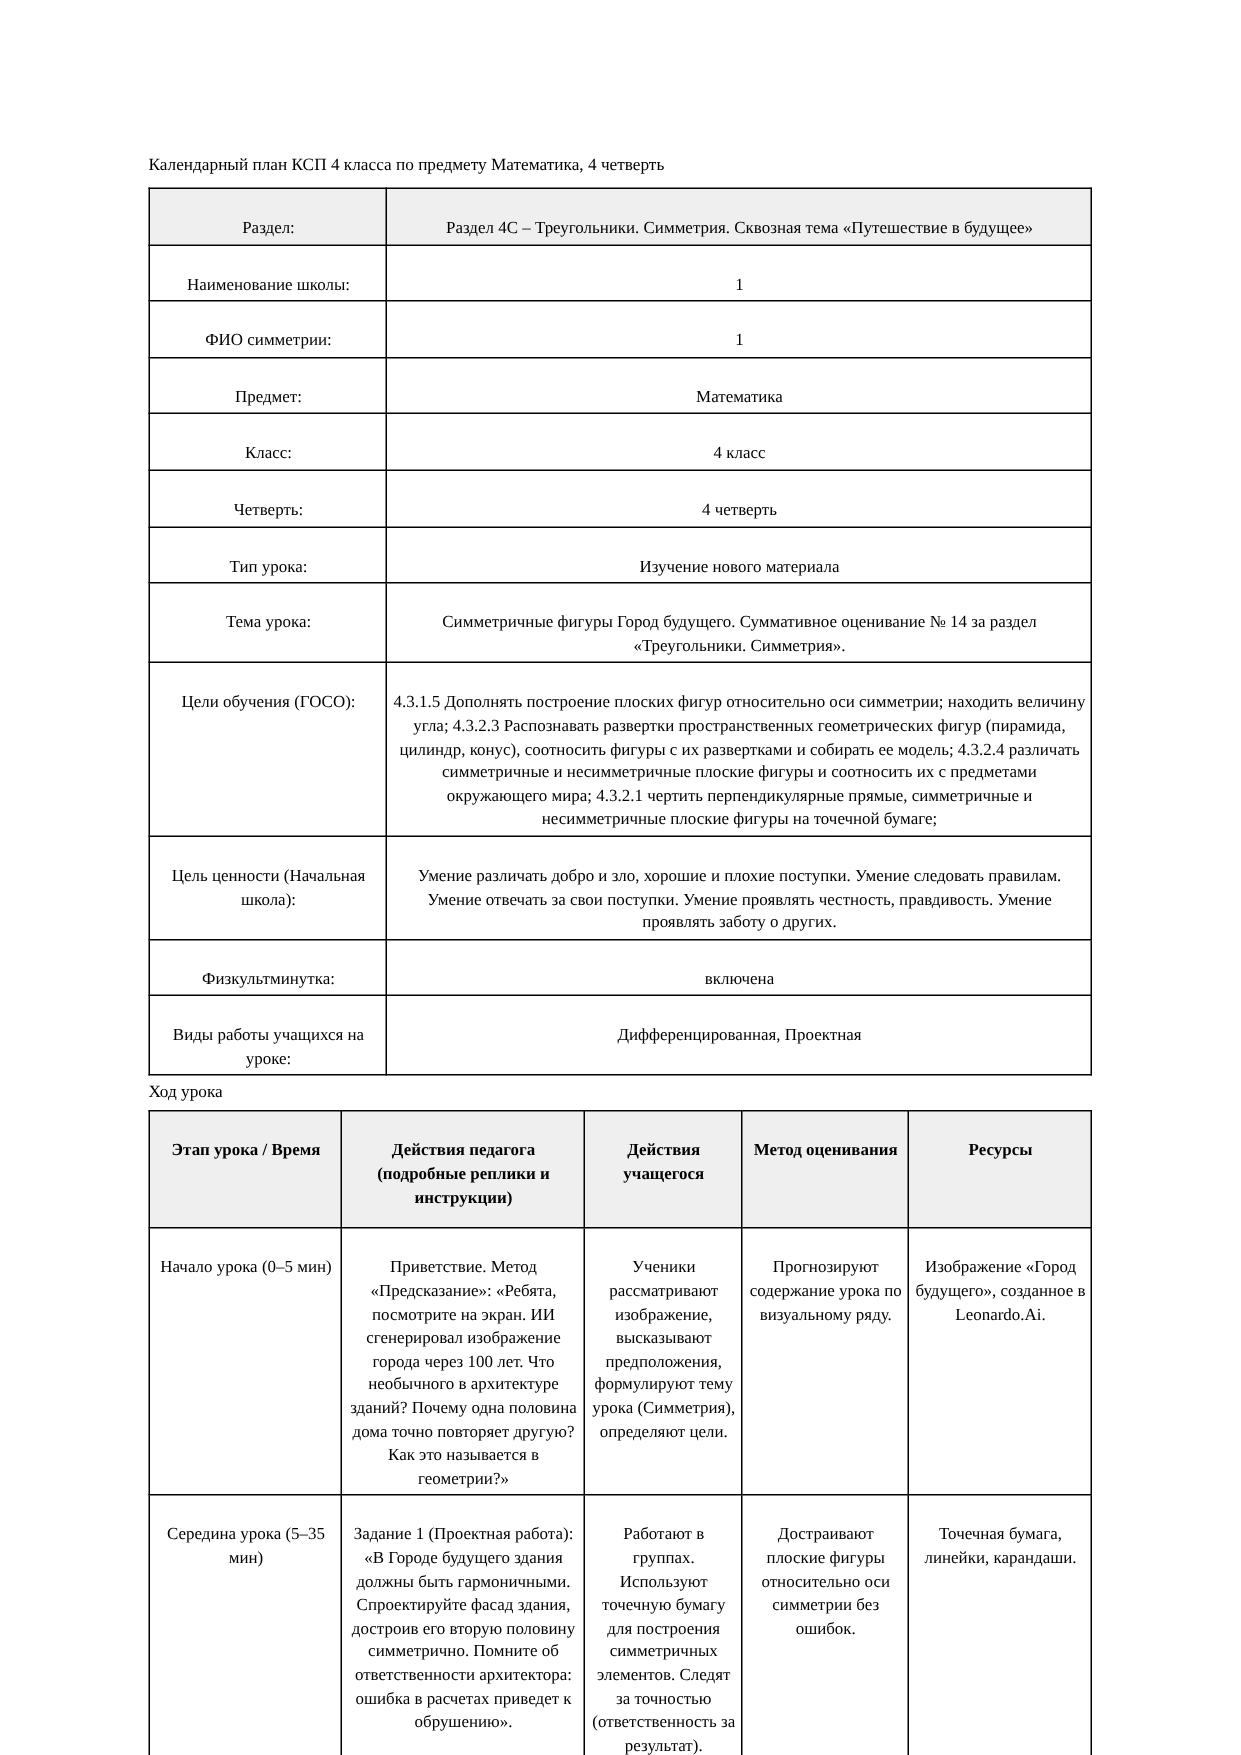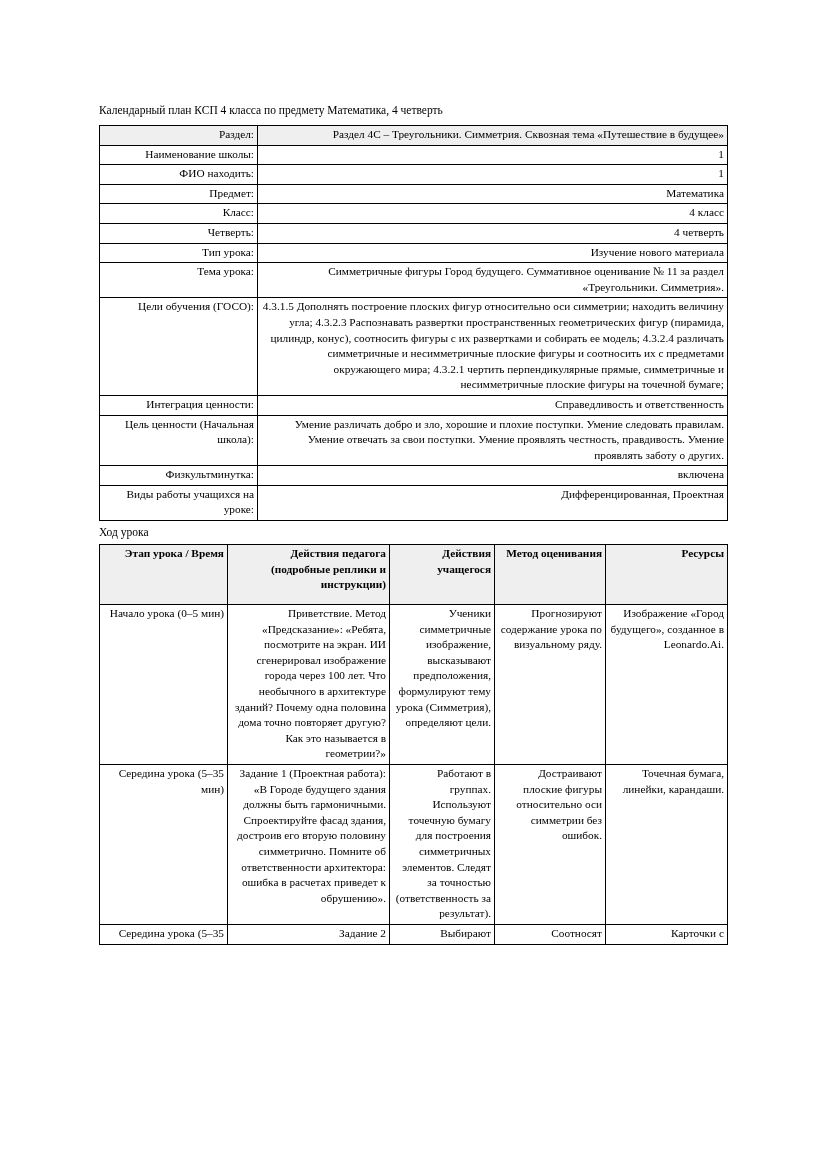--- a/index.html
+++ b/index.html
@@ -36,23 +36,23 @@
   table.doc-table {
     border-collapse: collapse;
     width: 628px;
     table-layout: fixed;
     font-size: 11.3px;
     line-height: 15.6px;
   }
   table.doc-table td,
   table.doc-table th {
     border: 1px solid #000000;
-    padding: 1px 3px 2px 4px;
+    padding: 19px 3px 2px 4px;
     vertical-align: top;
-    text-align: right;
+    text-align: center;
     font-weight: normal;
     word-wrap: break-word;
     overflow-wrap: break-word;
     hyphens: none;
   }
   
   .t1 col.c1 { width: 158px; }
   .t1 col.c2 { width: 470px; }
   .t1 tr.shaded td { background: #efefef; }
 
@@ -80,50 +80,46 @@
     <tbody>
         <tr class="shaded">
           <td>Раздел:</td>
           <td>Раздел 4C – Треугольники. Симметрия. Сквозная тема «Путешествие в будущее»</td>
         </tr>
         <tr>
           <td>Наименование школы:</td>
           <td>1</td>
         </tr>
         <tr>
-          <td>ФИО находить:</td>
+          <td>ФИО симметрии:</td>
           <td>1</td>
         </tr>
         <tr>
           <td>Предмет:</td>
           <td>Математика</td>
         </tr>
         <tr>
           <td>Класс:</td>
           <td>4 класс</td>
         </tr>
         <tr>
           <td>Четверть:</td>
           <td>4 четверть</td>
         </tr>
         <tr>
           <td>Тип урока:</td>
           <td>Изучение нового материала</td>
         </tr>
         <tr>
           <td>Тема урока:</td>
-          <td>Симметричные фигуры Город будущего. Суммативное оценивание № 11 за раздел «Треугольники. Симметрия».</td>
+          <td>Симметричные фигуры Город будущего. Суммативное оценивание № 14 за раздел «Треугольники. Симметрия».</td>
         </tr>
         <tr>
           <td>Цели обучения (ГОСО):</td>
           <td>4.3.1.5 Дополнять построение плоских фигур относительно оси симметрии; находить величину угла; 4.3.2.3 Распознавать развертки пространственных геометрических фигур (пирамида, цилиндр, конус), соотносить фигуры с их развертками и собирать ее модель; 4.3.2.4 различать симметричные и несимметричные плоские фигуры и соотносить их с предметами окружающего мира; 4.3.2.1 чертить перпендикулярные прямые, симметричные и несимметричные плоские фигуры на точечной бумаге;</td>
-        </tr>
-        <tr>
-          <td>Интеграция ценности:</td>
-          <td>Справедливость и ответственность</td>
         </tr>
         <tr>
           <td>Цель ценности (Начальная школа):</td>
           <td>Умение различать добро и зло, хорошие и плохие поступки. Умение следовать правилам. Умение отвечать за свои поступки. Умение проявлять честность, правдивость. Умение проявлять заботу о других.</td>
         </tr>
         <tr>
           <td>Физкультминутка:</td>
           <td>включена</td>
         </tr>
         <tr>
@@ -149,21 +145,21 @@
           <td>Действия педагога (подробные реплики и инструкции)</td>
           <td>Действия учащегося</td>
           <td>Метод оценивания</td>
           <td>Ресурсы</td>
         </tr>
     </thead>
     <tbody>
         <tr>
           <td>Начало урока (0–5 мин)</td>
           <td>Приветствие. Метод «Предсказание»: «Ребята, посмотрите на экран. ИИ сгенерировал изображение города через 100 лет. Что необычного в архитектуре зданий? Почему одна половина дома точно повторяет другую? Как это называется в геометрии?»</td>
-          <td>Ученики симметричные изображение, высказывают предположения, формулируют тему урока (Симметрия), определяют цели.</td>
+          <td>Ученики рассматривают изображение, высказывают предположения, формулируют тему урока (Симметрия), определяют цели.</td>
           <td>Прогнозируют содержание урока по визуальному ряду.</td>
           <td>Изображение «Город будущего», созданное в Leonardo.Ai.</td>
         </tr>
         <tr>
           <td>Середина урока (5–35 мин)</td>
           <td>Задание 1 (Проектная работа): «В Городе будущего здания должны быть гармоничными. Спроектируйте фасад здания, достроив его вторую половину симметрично. Помните об ответственности архитектора: ошибка в расчетах приведет к обрушению».</td>
           <td>Работают в группах. Используют точечную бумагу для построения симметричных элементов. Следят за точностью (ответственность за результат).</td>
           <td>Достраивают плоские фигуры относительно оси симметрии без ошибок.</td>
           <td>Точечная бумага, линейки, карандаши.</td>
         </tr>

